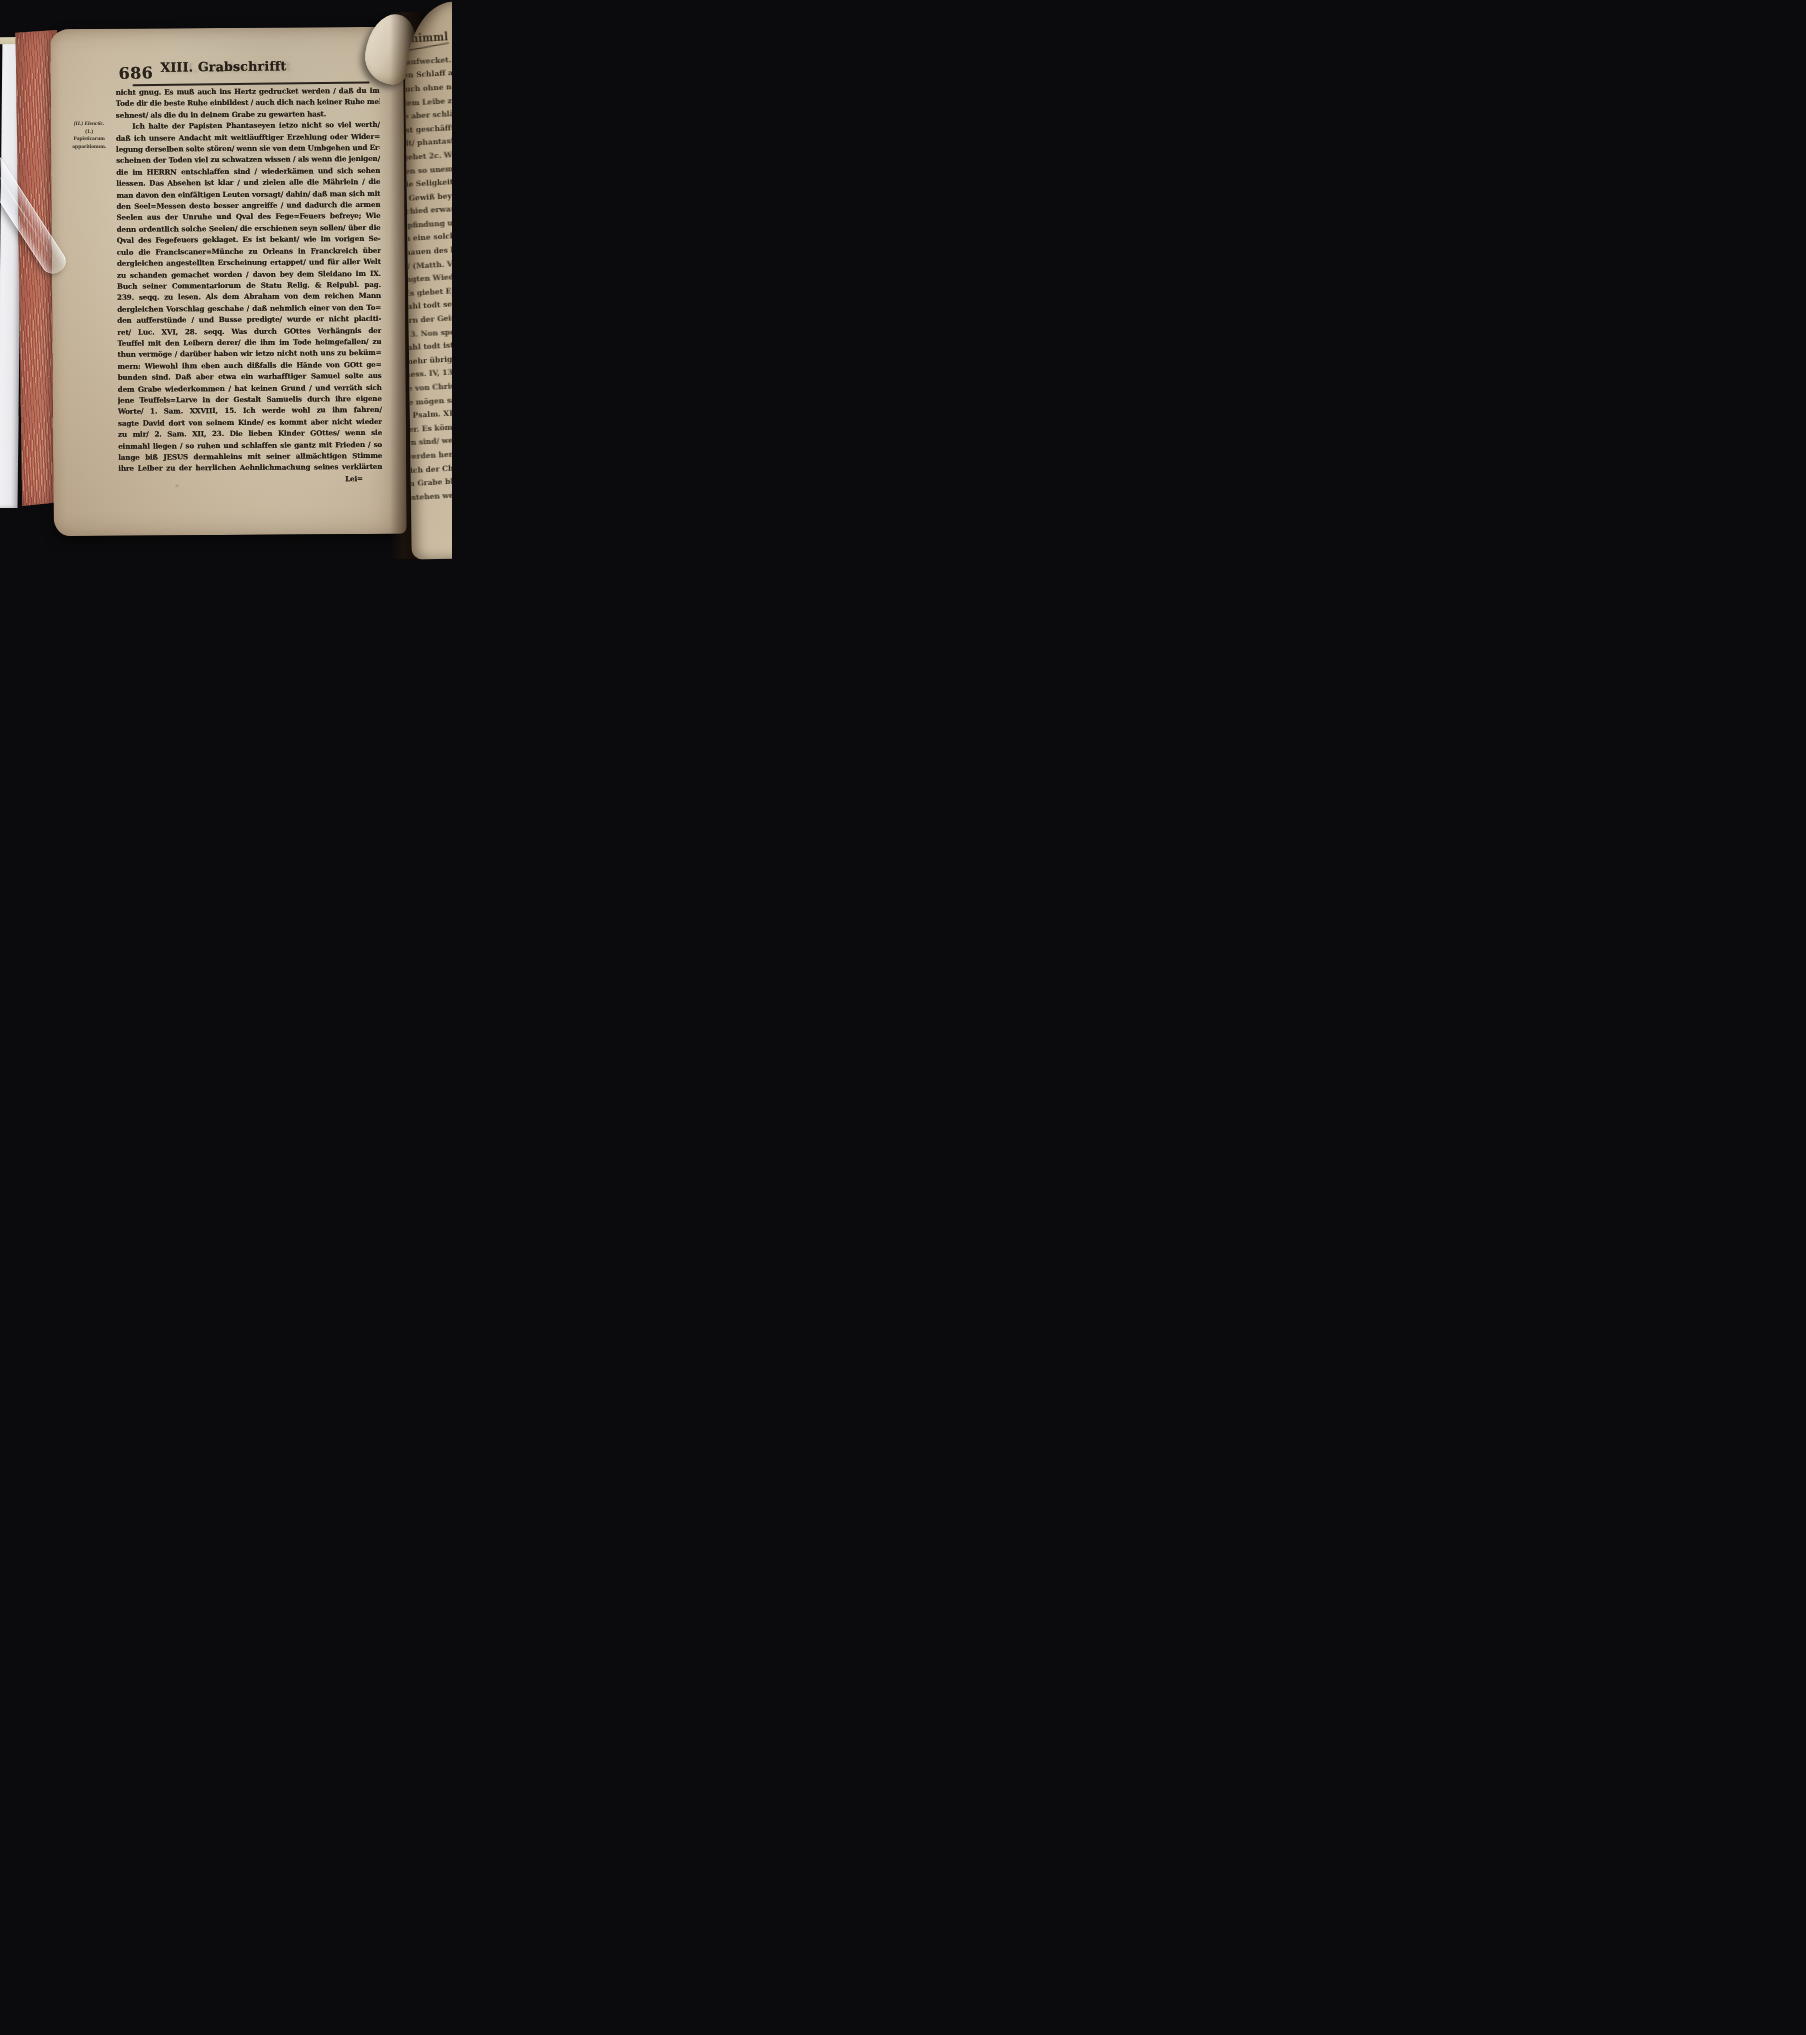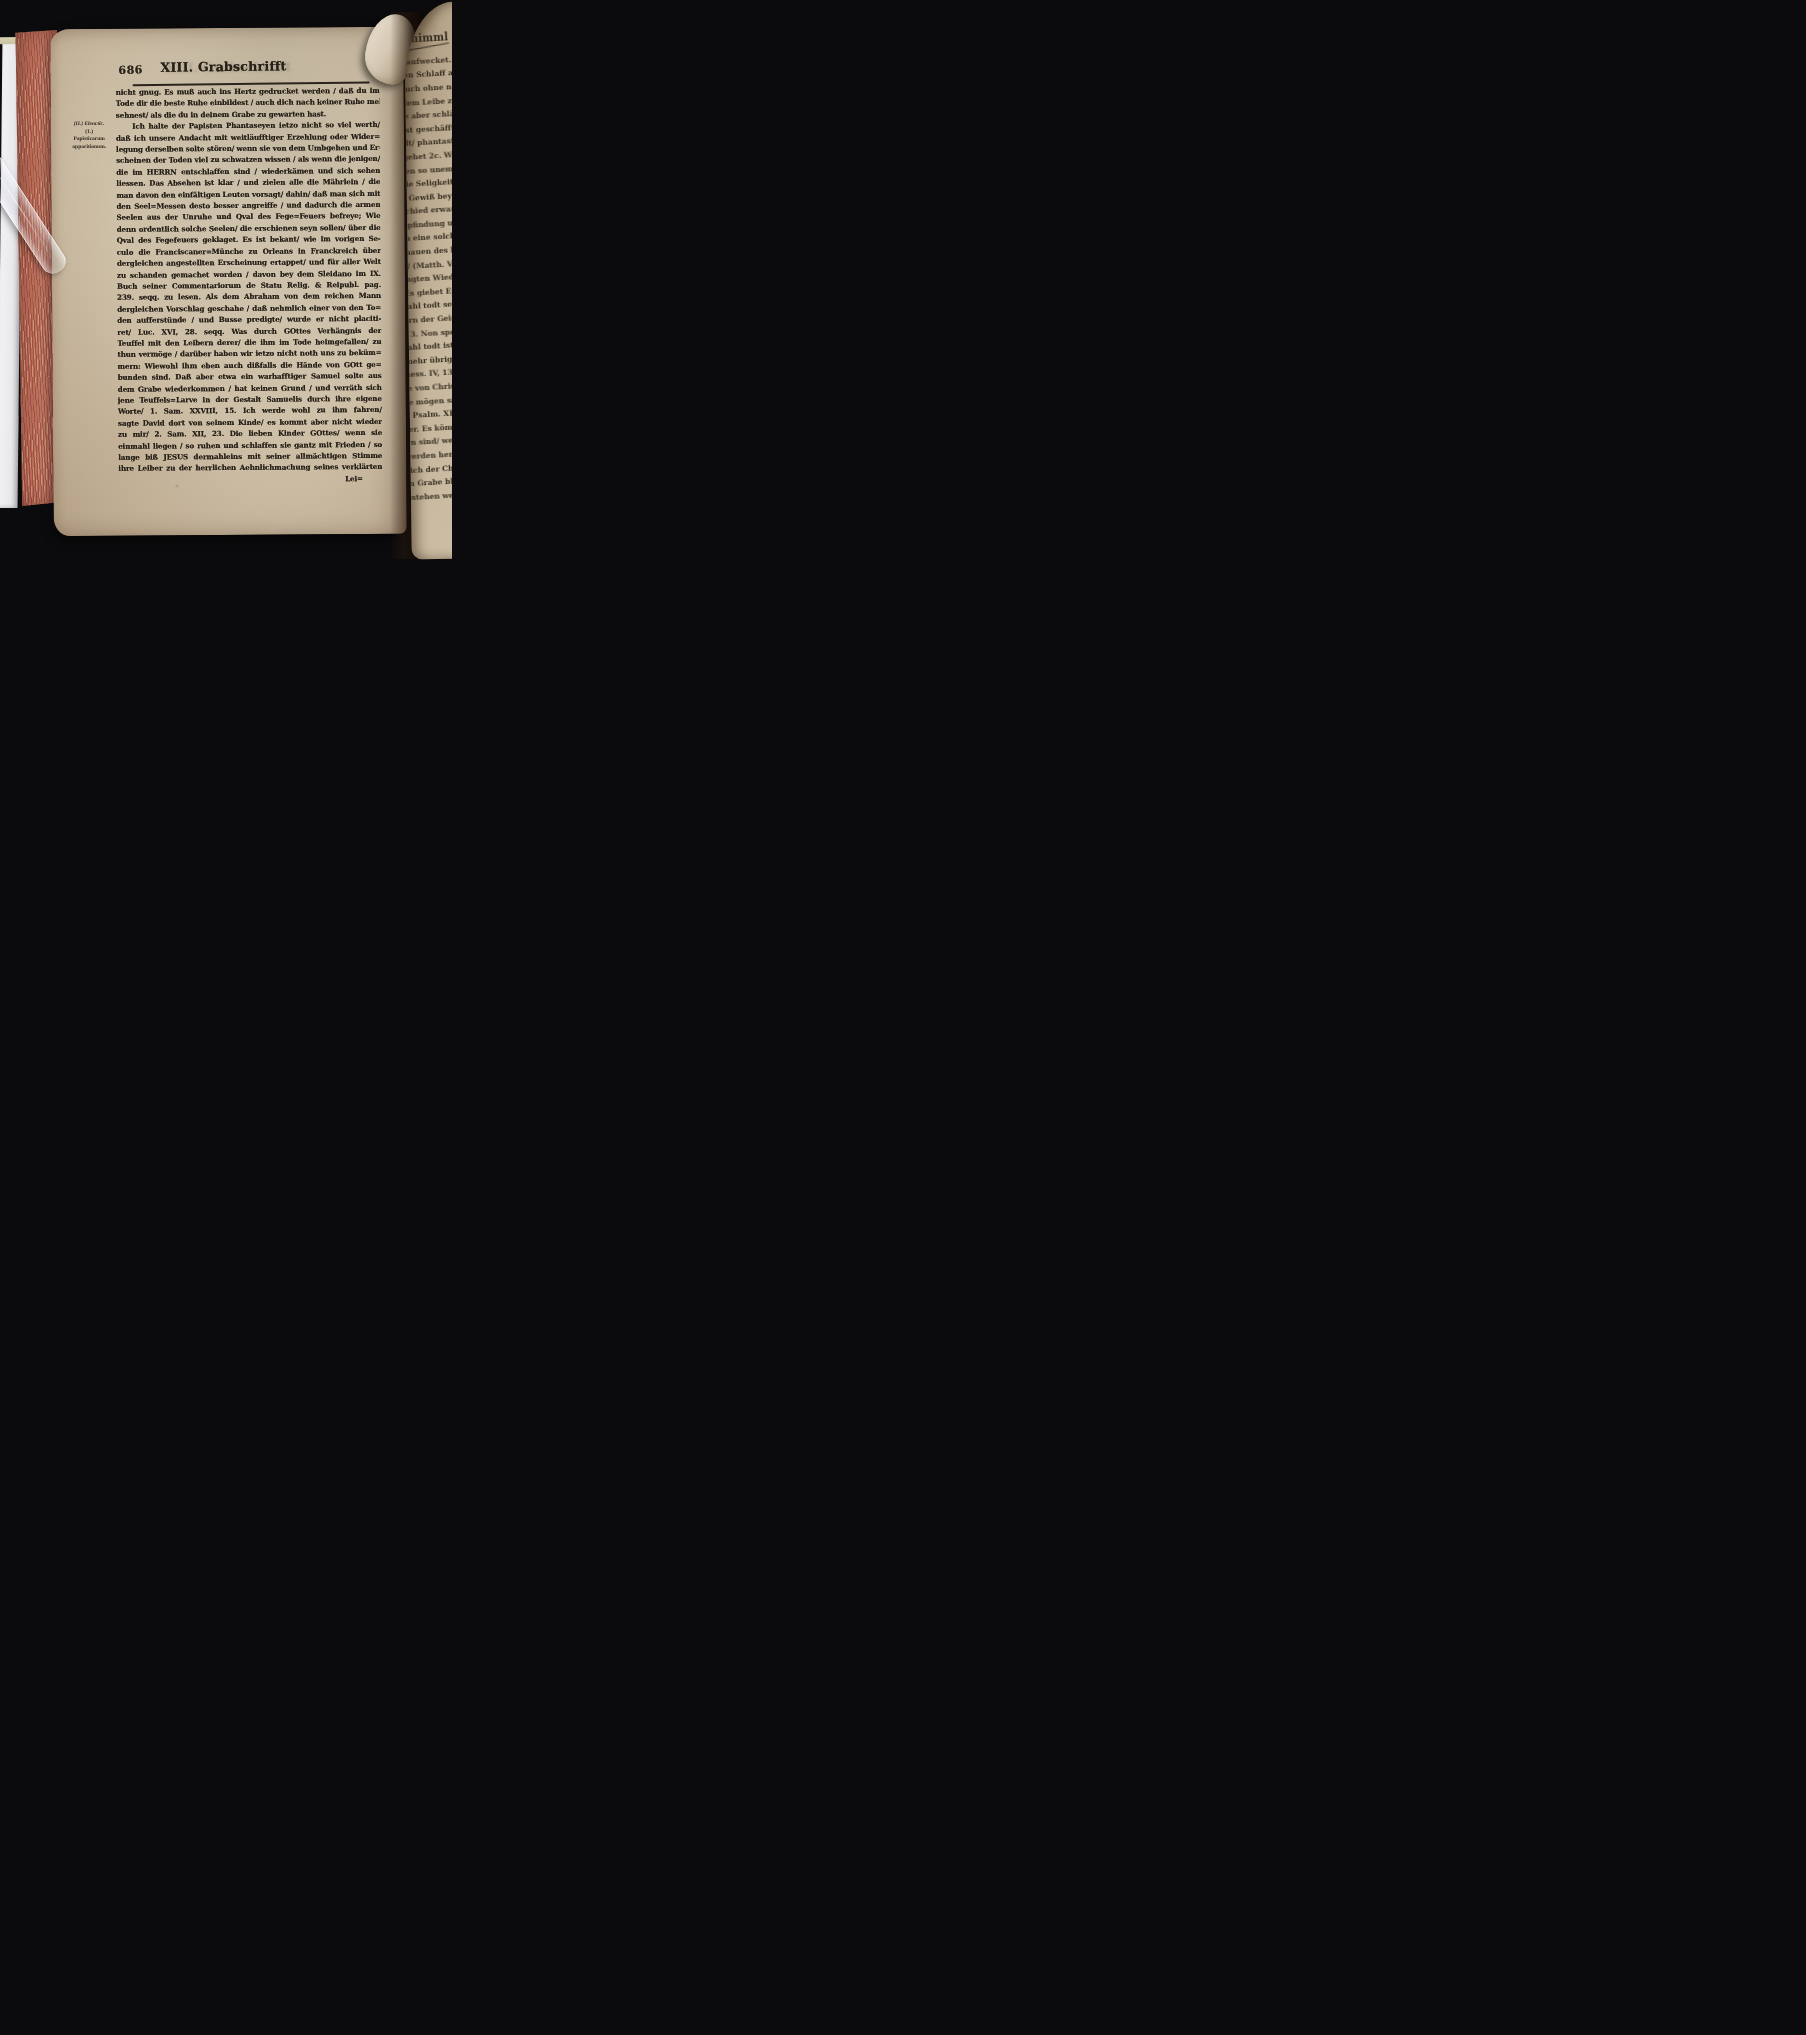--- a/index.html
+++ b/index.html
@@ -38,21 +38,21 @@
       radial-gradient(ellipse at 20% 80%, rgba(150,120,85,.12), rgba(0,0,0,0) 50%),
       radial-gradient(ellipse at 55% 40%, #d9cdb7 0%, #d1c4ac 45%, #c3b299 80%, #b5a289 100%);
     border-radius:19px 5.7px 7.3px 16.3px / 16.3px 5.7px 7.3px 19px;
     transform:rotate(-.4deg);
     box-shadow:inset -14px 0 22.4px rgba(60,40,25,.28), inset 4.1px 2.4px 9px rgba(120,90,60,.18),
                0 4.1px 12.2px rgba(0,0,0,.5);
     overflow:hidden;
   }
   .page-number{
     position:absolute;left:68px;top:35px;
-    font-size:11px;font-weight:700;color:#2a241c;letter-spacing:0.4px;
+    font-size:16px;font-weight:700;color:#2a241c;letter-spacing:0.4px;
     transform:rotate(-1deg);text-shadow:0 0 0.4px rgba(40,28,16,.6);
   }
   .page-title{
     position:absolute;left:104px;top:31px;width:138px;text-align:center;
     font-size:12.6px;font-weight:700;color:#262019;letter-spacing:0.2px;
     text-shadow:0 0 0.4px rgba(40,28,16,.7), 4.9px 0.8px 2.4px rgba(90,80,60,.25);
     transform:rotate(-.3deg);
   }
   .header-rule{
     position:absolute;left:82px;top:55px;width:237px;height:1.6px;

